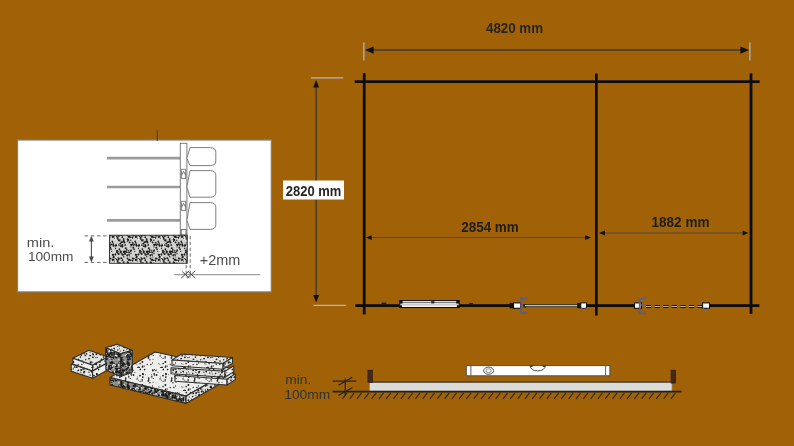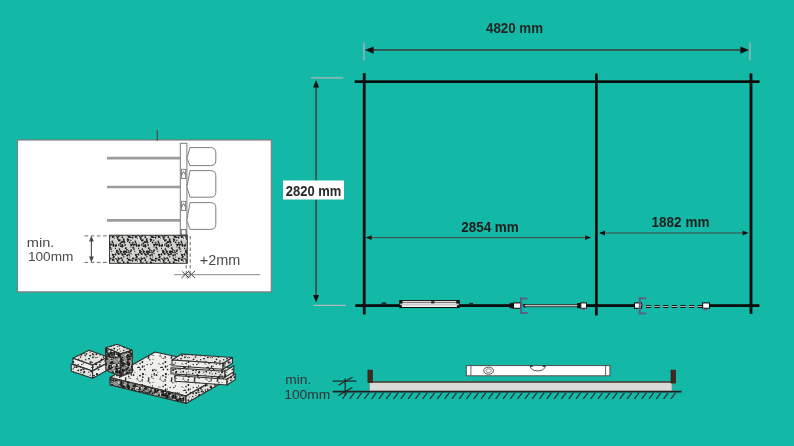--- a/index.html
+++ b/index.html
@@ -1,14 +1,14 @@
 <!DOCTYPE html>
 <html><head><meta charset="utf-8"><style>
 html,body{margin:0;padding:0;background:#fff;}
-#wrap{position:relative;width:794px;height:446px;background:#14b8a6;overflow:hidden;}
+#wrap{position:relative;width:794px;height:446px;background:#a16207;overflow:hidden;}
 svg{position:absolute;left:0;top:0;}
 text{font-family:"Liberation Sans",sans-serif;}
 </style></head><body>
 <div id="wrap">
 <svg width="794" height="446" viewBox="0 0 794 446">
 <defs>
 <pattern id="stipL" width="23" height="23" patternUnits="userSpaceOnUse">
           <rect width="23" height="23" fill="#eeeeec"></rect>
           <g fill="#1c1c1c">
             <circle cx="10.4" cy="12.9" r="0.91"></circle>

